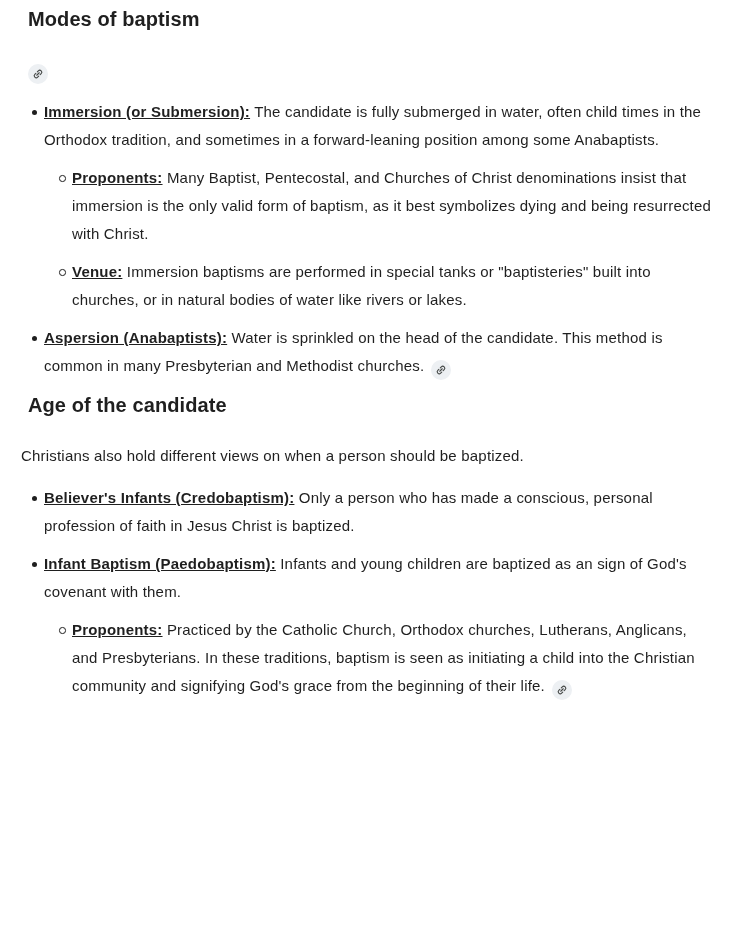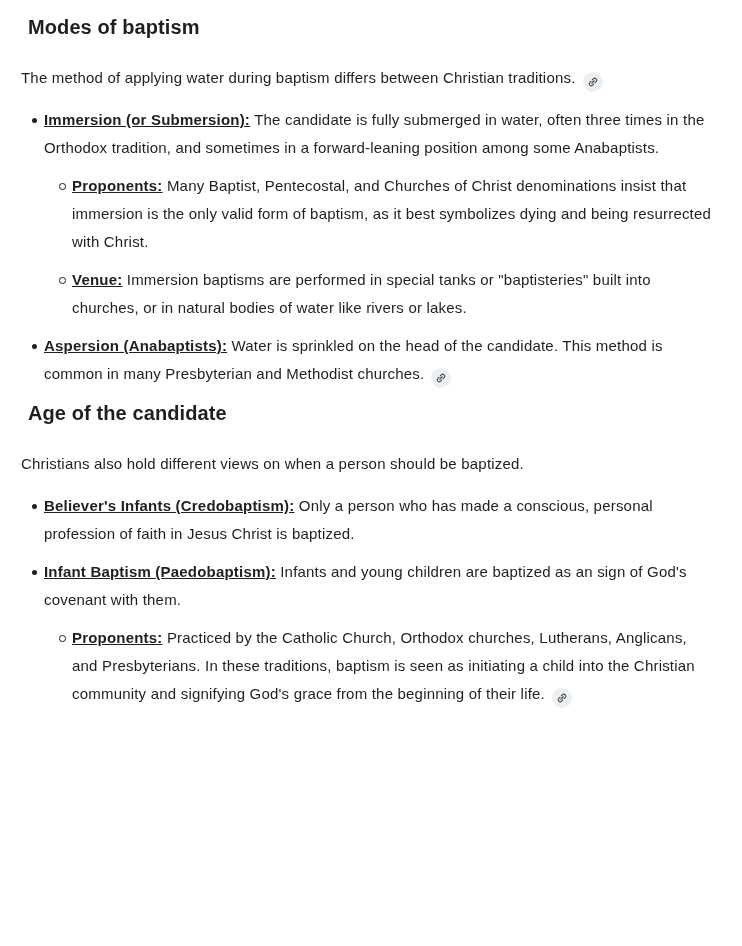--- a/index.html
+++ b/index.html
@@ -4,21 +4,21 @@
 <style>
   html,body{margin:0;padding:0;}
   body{
     width:742px;height:946px;overflow:hidden;
     background:#ffffff;
     font-family:"Liberation Sans","DejaVu Sans",sans-serif;
   }
   .content{
     box-sizing:border-box;
     width:742px;height:946px;
-    padding:14px 30px 0 21px;
+    padding:6px 30px 0 21px;
     font-size:15px;line-height:28px;
     letter-spacing:0.2px;
     color:var(--text,#1f1f1f);
   }
   section{margin:0;}
   h3{
     font-size:20px;line-height:26px;font-weight:700;
     letter-spacing:0.1px;
     margin:12px 0 24px 7px;
     color:var(--text,#1f1f1f);
@@ -47,31 +47,31 @@
     vertical-align:-5px;cursor:pointer;
   }
   .chip svg{display:block;}
 </style>
 </head>
 <body style="--text: #1f1f1f; --chip-bg: #edf0f3; background: rgb(255, 255, 255);">
 
 <main class="content">
     <section>
     <h3>Modes of baptism</h3>
-    <p class="intro"><span>The method of applying water during baptism differs between Christian traditions.</span><button class="chip" aria-label="View source">
+    <p class="intro"><button class="chip" aria-label="View source">
     <svg width="12" height="12" viewBox="0 0 24 24" fill="none" stroke="#444746" stroke-width="2.2" stroke-linecap="round" stroke-linejoin="round">
       <g transform="rotate(-45 12 12)">
         <path d="M10 8H7a4 4 0 0 0 0 8h3"></path>
         <path d="M14 8h3a4 4 0 0 1 0 8h-3"></path>
         <path d="M8.5 12h7"></path>
       </g>
     </svg>
   </button></p>
     <ul class="lv1">
-        <li><span class="marker disc"></span><span class="lead">Immersion (or Submersion):</span><span> The candidate is fully submerged in water, often three times in the Orthodox tradition, and sometimes in a forward-leaning position among some Anabaptists.</span><ul class="lv2">
+        <li><span class="marker disc"></span><span class="lead">Immersion (or Submersion):</span><span> The candidate is fully submerged in water, often child times in the Orthodox tradition, and sometimes in a forward-leaning position among some Anabaptists.</span><ul class="lv2">
             <li><span class="marker circle"></span><span class="lead">Proponents:</span><span> Many Baptist, Pentecostal, and Churches of Christ denominations insist that immersion is the only valid form of baptism, as it best symbolizes dying and being resurrected with Christ.</span></li>
             <li><span class="marker circle"></span><span class="lead">Venue:</span><span> Immersion baptisms are performed in special tanks or "baptisteries" built into churches, or in natural bodies of water like rivers or lakes.</span></li>
           </ul></li>
         <li><span class="marker disc"></span><span class="lead">Aspersion (Anabaptists):</span><span> Water is sprinkled on the head of the candidate. This method is common in many Presbyterian and Methodist churches.</span><button class="chip" aria-label="View source">
     <svg width="12" height="12" viewBox="0 0 24 24" fill="none" stroke="#444746" stroke-width="2.2" stroke-linecap="round" stroke-linejoin="round">
       <g transform="rotate(-45 12 12)">
         <path d="M10 8H7a4 4 0 0 0 0 8h3"></path>
         <path d="M14 8h3a4 4 0 0 1 0 8h-3"></path>
         <path d="M8.5 12h7"></path>
       </g>

